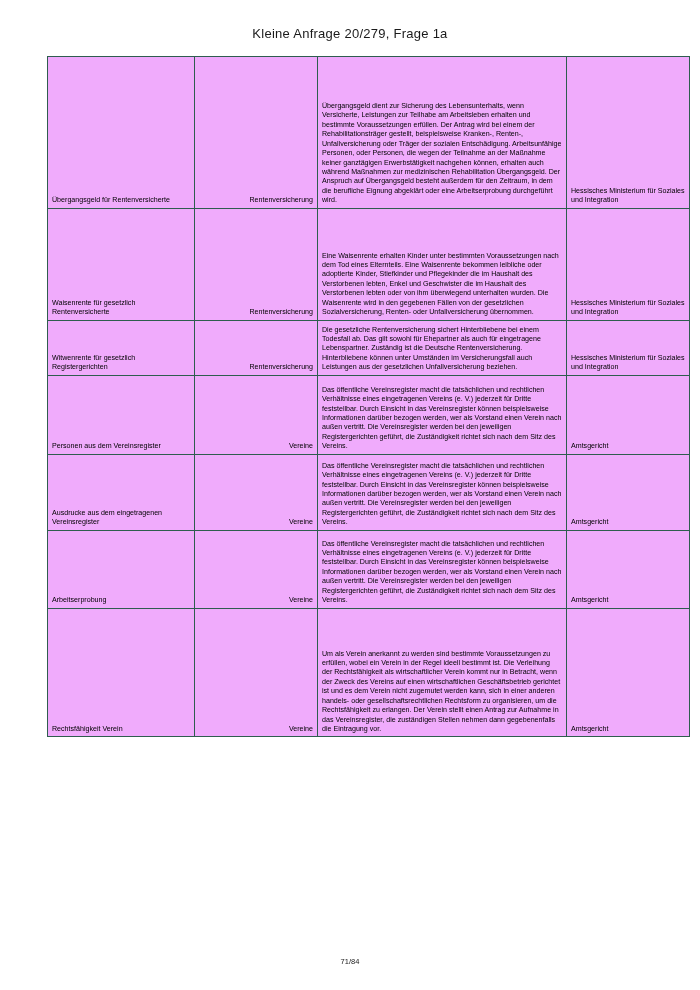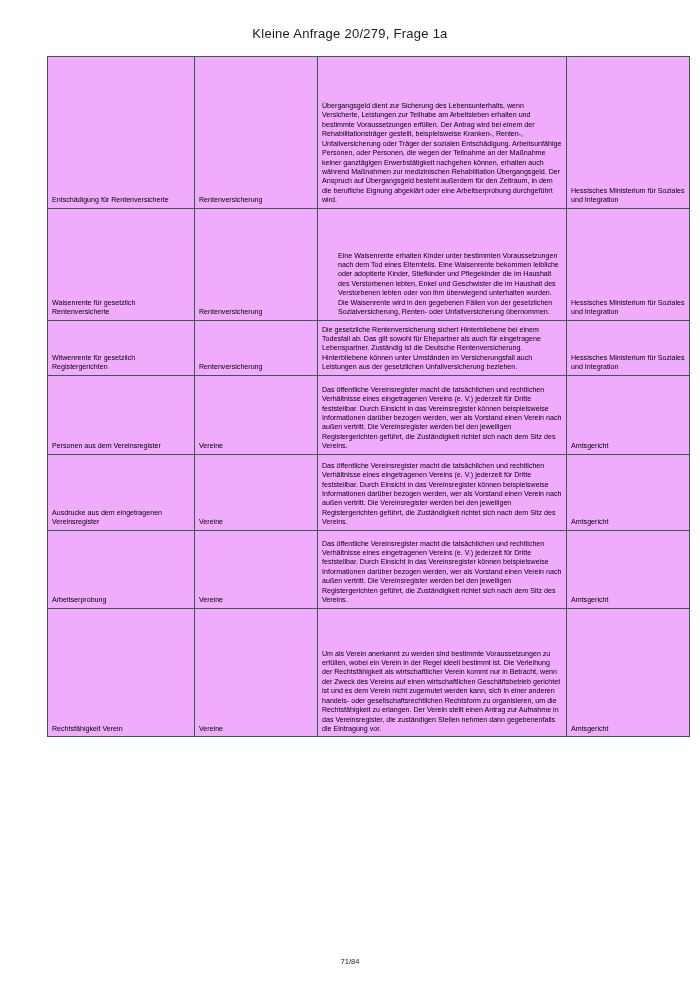--- a/index.html
+++ b/index.html
@@ -39,34 +39,34 @@
   }
   table.doc-table td {
     border: 1px solid #2f5d4f;
     vertical-align: bottom;
     padding: 3px 4px 2px 4px;
     font-size: 7.1px;
     line-height: 1.33;
     background: #f0abfc;
   }
   td.col-a { width: 138px; }
-  td.col-b { width: 114px; }
+  td.col-b { width: 114px; text-align: right; }
   td.col-c { width: 240px; }
   td.col-d { width: 114px; }
 
   td.col-c {
     vertical-align: top;
     padding-top: 6px;
   }
   .cell-text {
     display: block;
     white-space: pre-wrap;
   }
   .desc-pad-1 { padding-top: 42px; }
-  .desc-pad-2 { padding-top: 40px; margin-left: 16px; }
+  .desc-pad-2 { padding-top: 40px; }
   .desc-pad-3 { padding-top: 2px; }
   .desc-pad-4 { padding-top: 7px; }
   .desc-pad-5 { padding-top: 4px; }
   .desc-pad-6 { padding-top: 6px; }
   .desc-pad-7 { padding-top: 38px; }
 
   .page-footer {
     position: absolute;
     bottom: 24px;
     left: 0;
@@ -81,21 +81,21 @@
 
 <div class="page">
 
   <div class="page-header">Kleine Anfrage 20/279, Frage 1a</div>
 
   <div class="table-wrap">
     <table class="doc-table">
       <tbody>
         <tr>
           <td class="col-a">
-              <span class="cell-text">Entschädigung für Rentenversicherte</span>
+              <span class="cell-text">Übergangsgeld für Rentenversicherte</span>
             </td>
           <td class="col-b">
               <span class="cell-text">Rentenversicherung</span>
             </td>
           <td class="col-c">
               <span class="cell-text desc-pad-1">Übergangsgeld dient zur Sicherung des Lebensunterhalts, wenn Versicherte, Leistungen zur Teilhabe am Arbeitsleben erhalten und bestimmte Voraussetzungen erfüllen. Der Antrag wird bei einem der Rehabilitationsträger gestellt, beispielsweise Kranken-, Renten-, Unfallversicherung oder Träger der sozialen Entschädigung. Arbeitsunfähige Personen, oder Personen, die wegen der Teilnahme an der Maßnahme keiner ganztägigen Erwerbstätigkeit nachgehen können, erhalten auch während Maßnahmen zur medizinischen Rehabilitation Übergangsgeld. Der Anspruch auf Übergangsgeld besteht außerdem für den Zeitraum, in dem die berufliche Eignung abgeklärt oder eine Arbeitserprobung durchgeführt wird.</span>
             </td>
           <td class="col-d">
               <span class="cell-text">Hessisches Ministerium für Soziales und Integration</span>
             </td>

